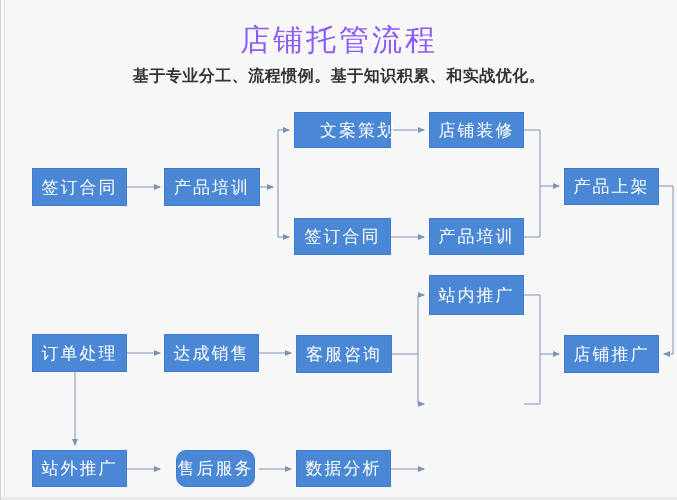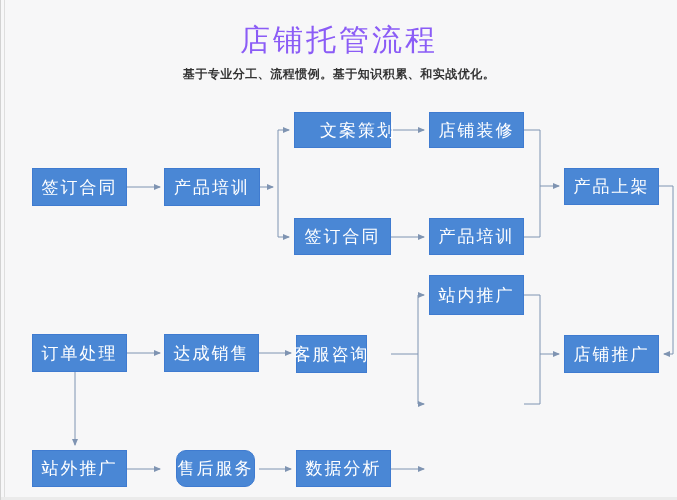--- a/index.html
+++ b/index.html
@@ -34,21 +34,21 @@
     text-align: center;
     font-size: 30px;
     font-weight: 500;
     letter-spacing: 3px;
     color: #8b5cf6;
   }
   .subtitle {
     position: absolute; top: 66px; left: 0;
     width: 100%;
     text-align: center;
-    font-size: 12px;
+    font-size: 16px;
     font-weight: 700;
     letter-spacing: 0.5px;
     color: #333333;
   }
   .diagram { position: absolute; inset: 0; }
   svg.wires { position: absolute; left: 0; top: 0; }
   .node {
     position: absolute;
     background: #4a87d5;
     border: 1px solid #3f7bd0;
@@ -113,21 +113,21 @@
 
     <div class="node" style="left:31px;  top:168px; width:95px; height:38px;">签订合同</div>
     <div class="node" style="left:163px; top:168px; width:96px; height:38px;">产品培训</div>
     <div class="node" style="left:293px; top:112px; width:97px; height:36px;padding-left:31px;">文案策划</div>
     <div class="node" style="left:428px; top:112px; width:95px; height:36px;">店铺装修</div>
     <div class="node" style="left:293px; top:218px; width:97px; height:37px;">签订合同</div>
     <div class="node" style="left:428px; top:218px; width:95px; height:37px;">产品培训</div>
     <div class="node" style="left:563px; top:168px; width:95px; height:37px;">产品上架</div>
     <div class="node" style="left:31px;  top:334px; width:95px; height:38px;">订单处理</div>
     <div class="node" style="left:163px; top:334px; width:95px; height:38px;">达成销售</div>
-    <div class="node" style="left:295px; top:335px; width:71px; height:38px;">客服咨询</div>
+    <div class="node" style="left:295px; top:335px; width:96px; height:38px;">客服咨询</div>
     <div class="node" style="left:428px; top:275px; width:95px; height:40px;">站内推广</div>
     <div class="node" style="left:563px; top:335px; width:95px; height:38px;font-family:Liberation Serif, serif;">店铺推广</div>
     <div class="node" style="left:31px;  top:450px; width:95px; height:37px;">站外推广</div>
     <div class="node" style="left:175px; top:450px; width:79px; height:37px;border-radius:10px;">售后服务</div>
     <div class="node" style="left:295px; top:450px; width:95px; height:37px;">数据分析</div>
 
   </div>
 </div>
 
 </body></html>

